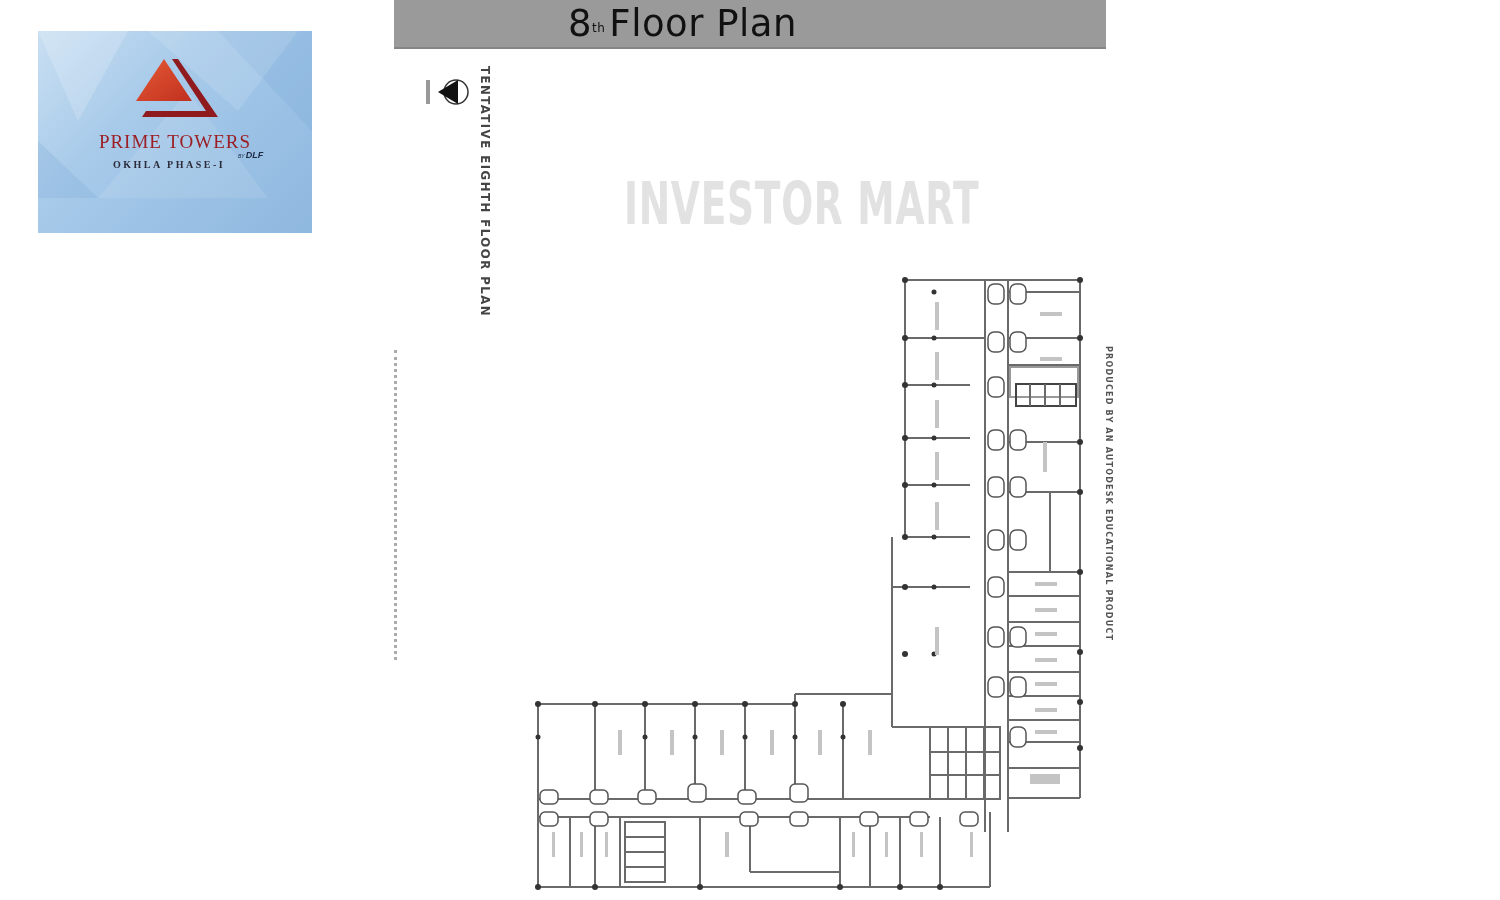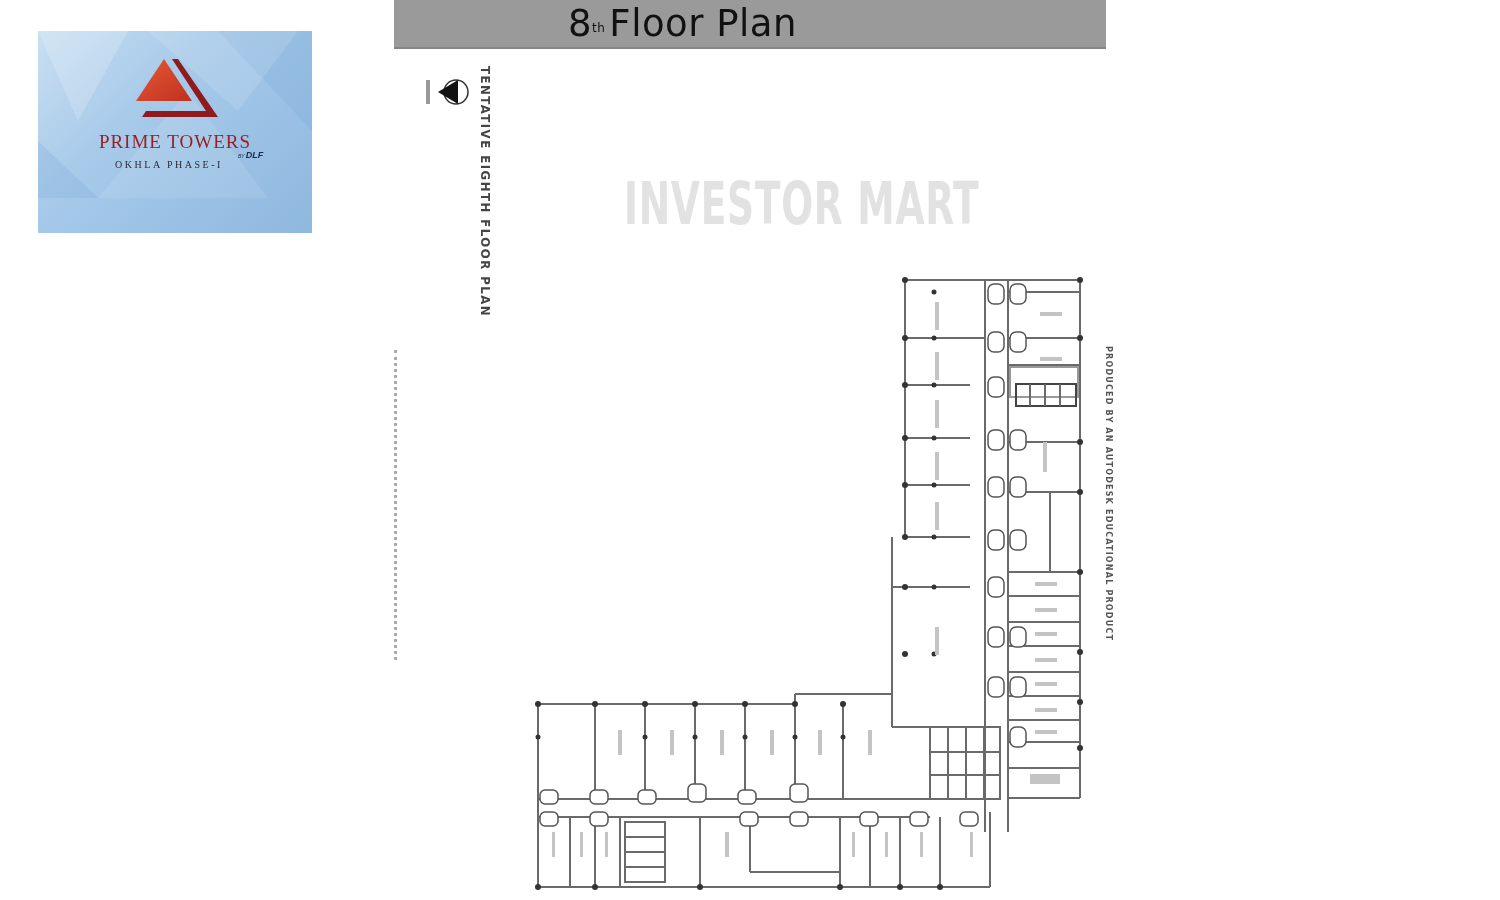--- a/index.html
+++ b/index.html
@@ -18,21 +18,21 @@
     position:absolute; left:0; right:0; top:100px; text-align:center;
     font-family:"Liberation Serif", serif; font-size:19px; letter-spacing:1px; color:#9b1f24;
   }
   .brand-by {
     position:absolute; left:200px; top:119px; font-size:9px; font-style:italic; font-weight:bold;
     color:#1d2a44; font-family:"Liberation Sans", sans-serif;
   }
   .brand-by small { font-size:5px; font-weight:normal; margin-right:1px; }
   .brand-sub {
     position:absolute; left:0; right:12px; top:128px; text-align:center;
-    font-family:"Liberation Serif", serif; font-size:10px; letter-spacing:2.5px; color:#2b2b3a;
+    font-family:"Liberation Serif", serif; font-size:10px; letter-spacing:2.5px; color:#2b2b3a;font-weight:bold;
   }
   .plan-frame { position:absolute; left:394px; top:0; width:712px; height:680px; }
   .plan-title-bar {
     position:absolute; left:0; top:0; width:712px; height:47px;
     background:#9a9a9a; border-bottom:2px solid #858585;
   }
   .plan-title {
     position:absolute; left:174px; top:2px; font-size:37px; color:#111;
     font-family:"DejaVu Sans", sans-serif; letter-spacing:0.5px; line-height:44px;
   }

